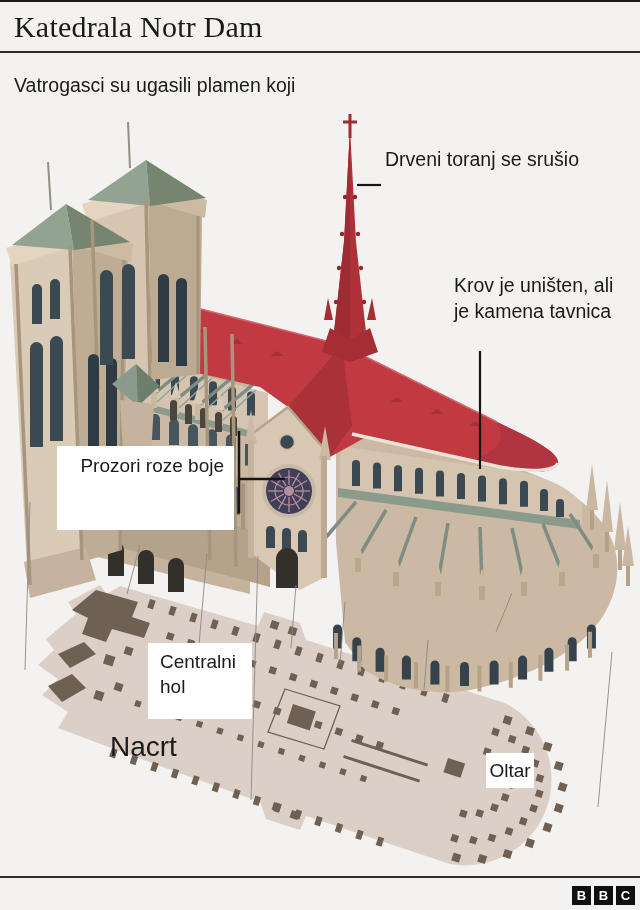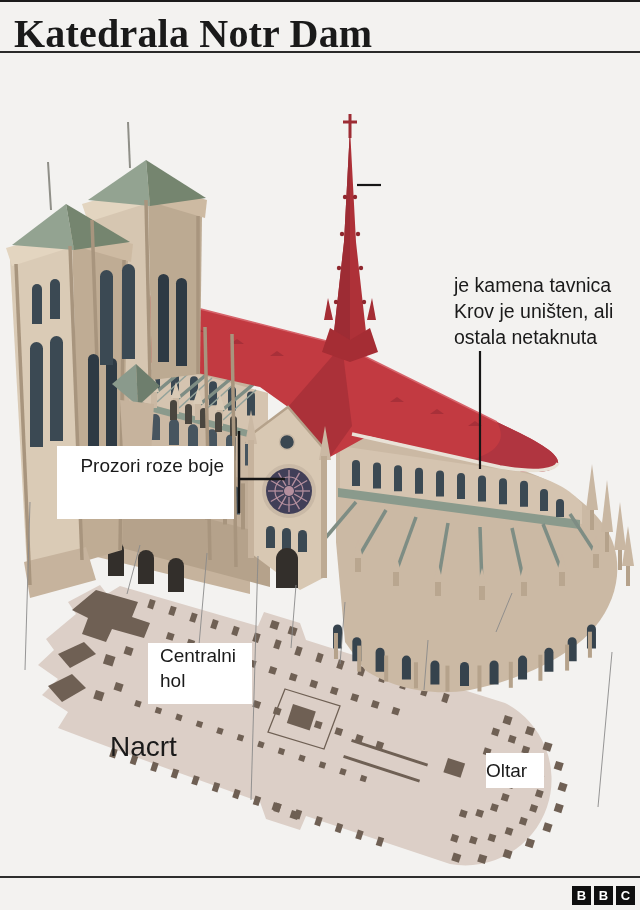--- a/index.html
+++ b/index.html
@@ -1,33 +1,33 @@
 <!DOCTYPE html>
 <html><head>
 <meta charset="utf-8">
 <style>
   html,body{margin:0;padding:0;}
   .page{position:relative;width:640px;height:910px;background:#f3f2f0;overflow:hidden;
         border-top:2px solid #1b1b1b;box-sizing:border-box;
         font-family:"Liberation Sans",sans-serif;color:#1a1a1a;}
   .title{position:absolute;left:14px;top:8px;font-family:"Liberation Serif",serif;
-         font-weight:bold;font-size:40px;letter-spacing:.2px;}
+         font-weight:normal;font-size:30px;letter-spacing:.2px;}
   .title-rule{position:absolute;left:0;top:49px;width:640px;height:2px;background:#2a2a2a;}
   svg.art{position:absolute;left:0;top:0;}
   .ann{position:absolute;font-size:19.5px;line-height:26px;}
   .ann-towers{left:14px;top:70px;}
   .ann-spire{left:385px;top:144px;}
   .ann-roof{left:454px;top:270px;}
   .labelbox{position:absolute;background:#ffffff;font-size:19px;line-height:25px;}
-  .box-windows{left:57px;top:444px;width:177px;height:73px;text-align:right;
+  .box-windows{left:57px;top:444px;width:177px;height:84px;text-align:right;
                padding:7px 10px 0 0;box-sizing:border-box;}
-  .box-hall{left:148px;top:641px;width:104px;height:61px;
-            padding:0 0 0 12px;box-sizing:border-box;}
+  .box-hall{left:148px;top:641px;width:104px;height:76px;
+            padding:6px 0 0 12px;box-sizing:border-box;}
   .label-nacrt{position:absolute;left:110px;top:729px;font-size:28px;}
-  .box-oltar{left:486px;top:751px;width:58px;height:35px;text-align:left;line-height:35px;}
+  .box-oltar{left:486px;top:751px;width:48px;height:35px;text-align:center;line-height:35px;}
   .footer-rule{position:absolute;left:0;top:874px;width:640px;height:2px;background:#2e2e2e;}
   .bbc{position:absolute;top:884px;right:5px;display:flex;gap:3px;}
   .bbc .blk{width:19px;height:19px;background:#0f0f0f;color:#ffffff;font-weight:bold;
             font-size:13px;line-height:19px;text-align:center;}
 </style>
 </head>
 <body>
 
 <div class="page">
 
@@ -428,29 +428,30 @@
       </g>
 
     <g>
       <path d="M 357,183 L 381,183" stroke="#161616" stroke-width="2.2"></path>
       <path d="M 480,349 L 480,467" stroke="#161616" stroke-width="2.2"></path>
       <path d="M 239,429 L 239,511 M 239,477 L 285,477" stroke="#161616" stroke-width="2.5" fill="none"></path>
     </g>
   </svg>
 
   <div class="ann ann-towers">
+    <div>Vatrogasci su ugasili plamen koji</div>
   </div>
 
   <div class="ann ann-spire">
+    <div>Drveni toranj se srušio</div>
   </div>
 
   <div class="ann ann-roof">
+    <div>Krov je uništen, ali</div>
     <div>je kamena tavnica</div>
-    <div>Krov je uništen, ali</div>
-    <div>ostala netaknuta</div>
   </div>
 
   <div class="labelbox box-windows">
     <div>Prozori roze boje</div>
   </div>
 
   <div class="labelbox box-hall">
     <div>Centralni</div>
     <div>hol</div>
   </div>

